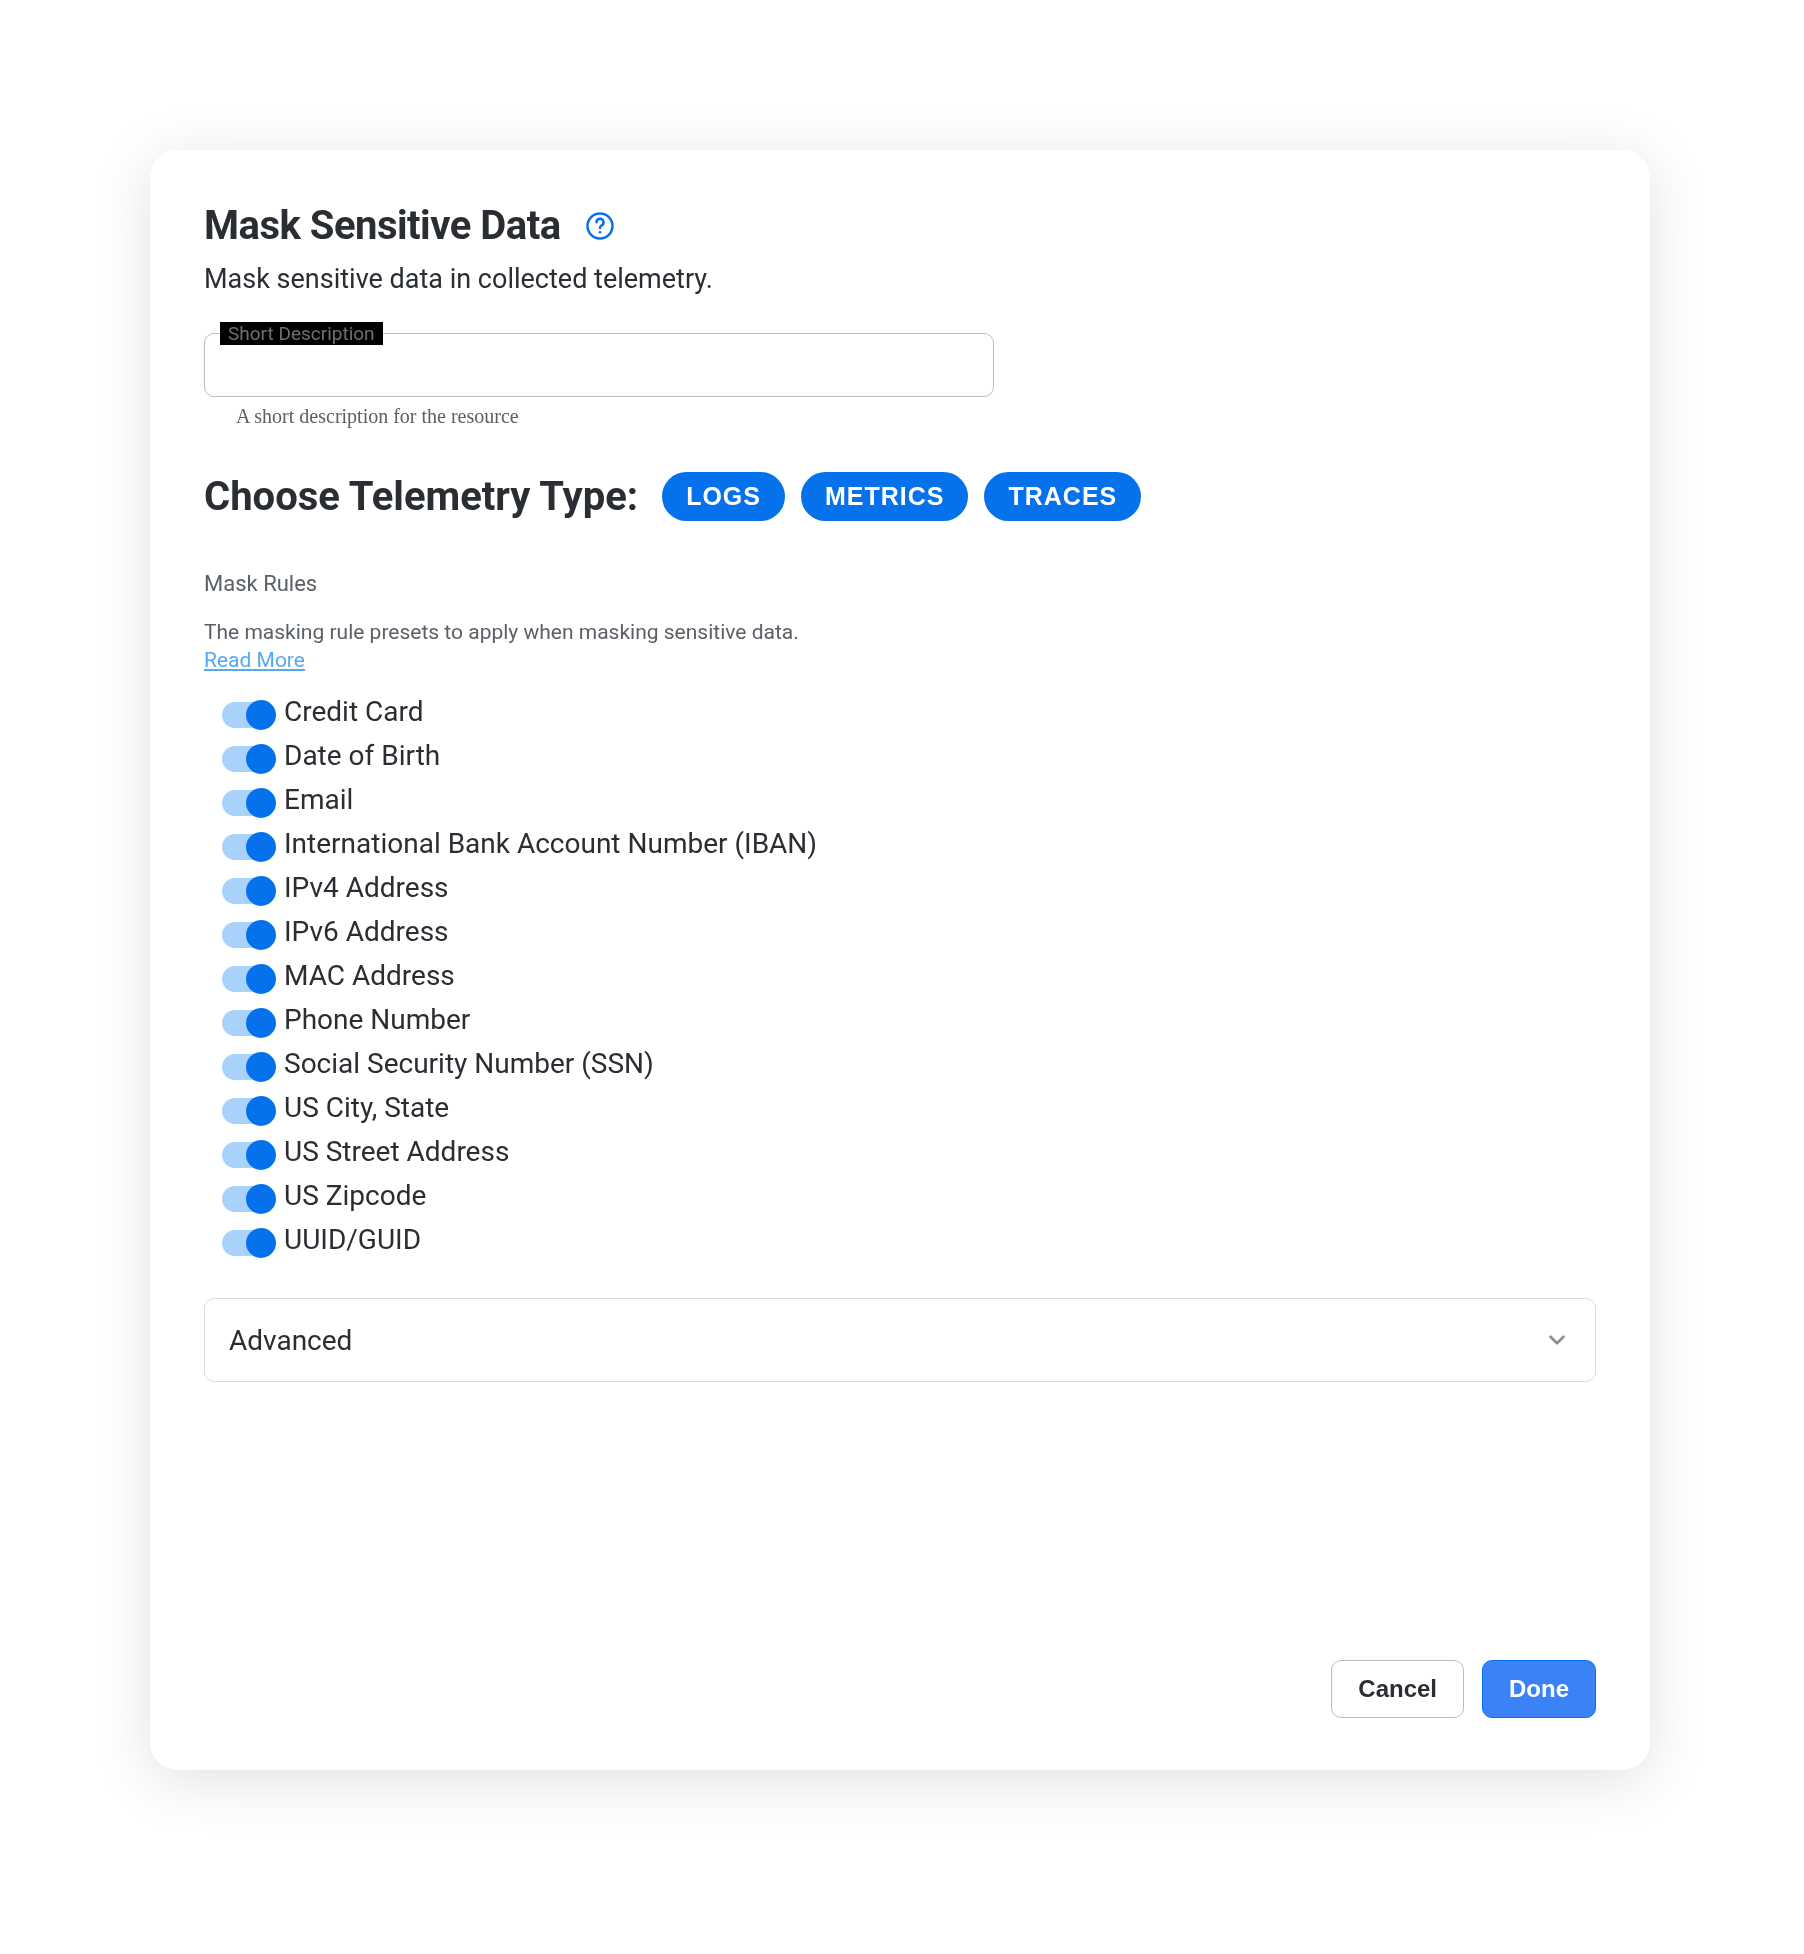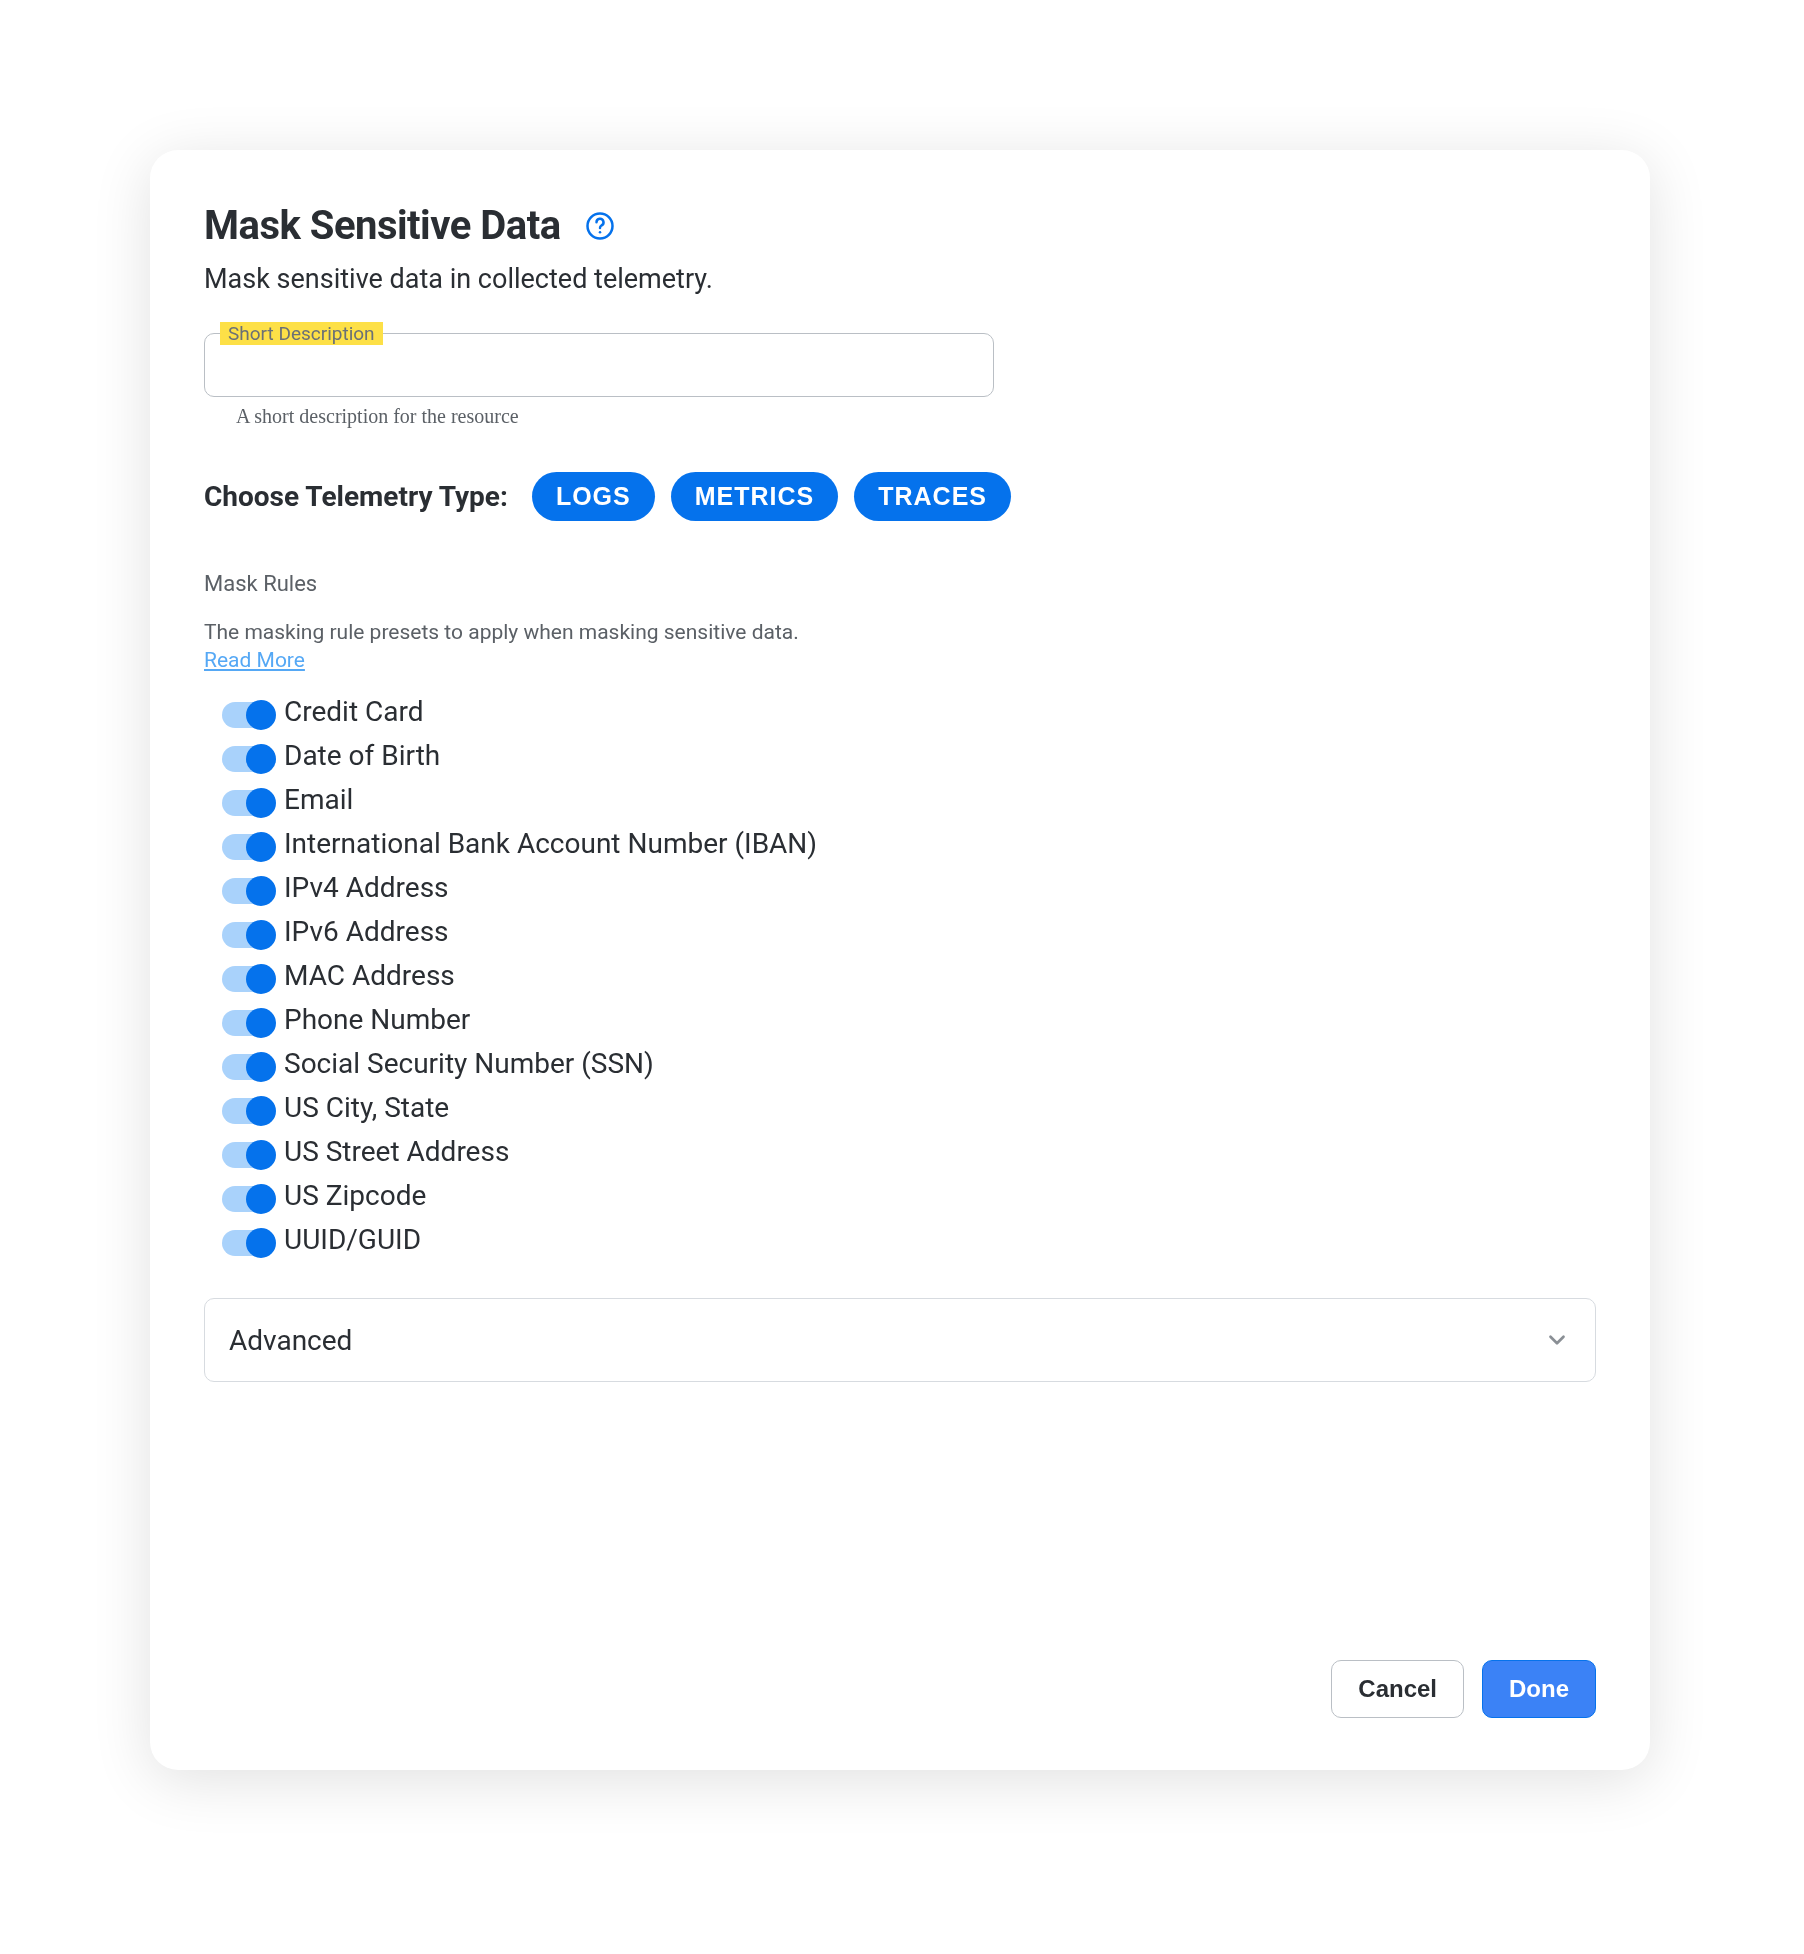--- a/index.html
+++ b/index.html
@@ -54,21 +54,21 @@
     }
     .field-wrap {
       margin-top: 38px;
       width: 790px;
       position: relative;
     }
     .field-label {
       position: absolute;
       top: -11px;
       left: 16px;
-      background: #fde047;
+      background: #000000;
       padding: 0 8px;
       font-size: 19px;
       color: #6b7076;
     }
     .field-input {
       width: 100%;
       height: 64px;
       border: 1.5px solid #babfc5;
       border-radius: 10px;
       font-size: 24px;
@@ -83,21 +83,21 @@
       margin-left: 32px;
       font-family: Liberation Serif, serif;
     }
     .telemetry-row {
       display: flex;
       align-items: center;
       gap: 24px;
       margin-top: 44px;
     }
     .telemetry-label {
-      font-size: 28px;
+      font-size: 40px;
       font-weight: 700;
       color: #2a2e33;
     }
     .chips {
       display: flex;
       gap: 16px;
     }
     .chip {
       background: #0572ec;
       color: #fff;

